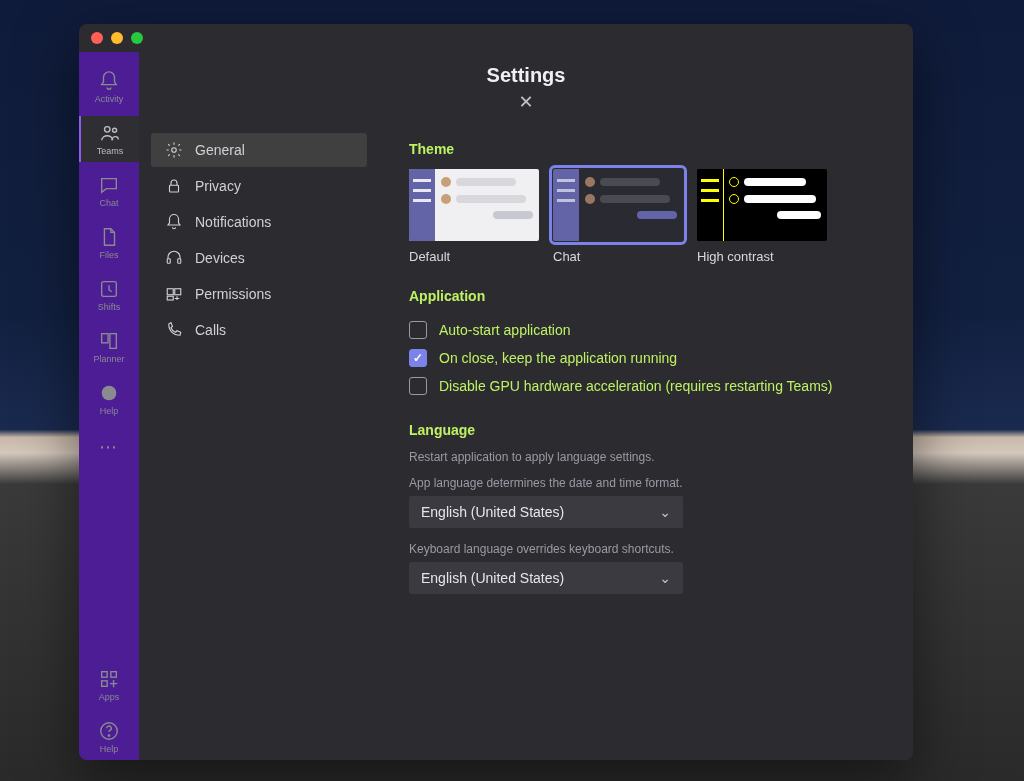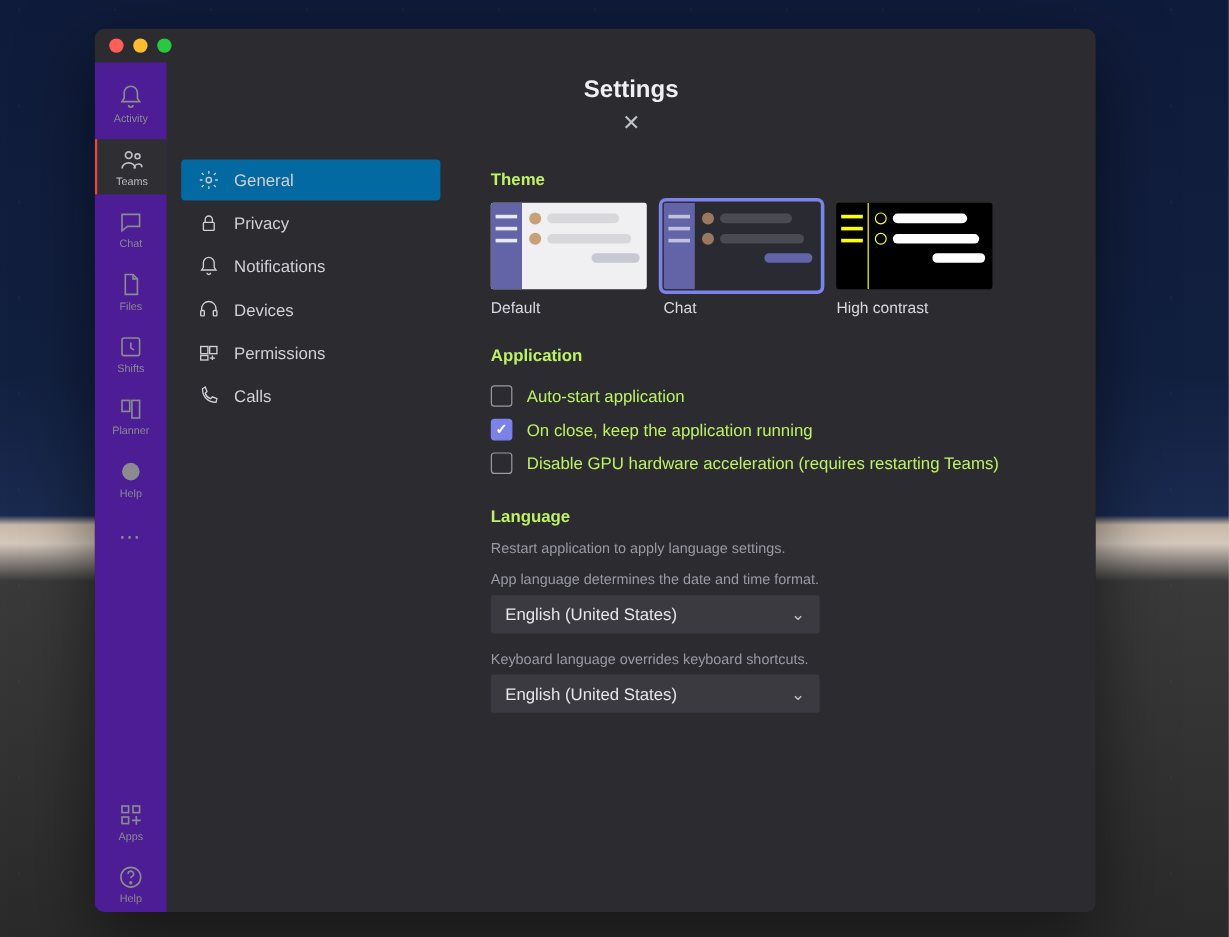--- a/index.html
+++ b/index.html
@@ -15,37 +15,37 @@
       overflow: hidden;
     }
     .titlebar { height: 28px; display:flex; align-items:center; padding: 0 12px; gap:8px;}
     .traffic { width:12px; height:12px; border-radius:50%; }
     .tr-close{background:#ff5f57;} .tr-min{background:#febc2e;} .tr-max{background:#28c840;}
     .app-sidebar {
       position:absolute; left:0; top:28px; bottom:0; width:60px; background:#4c1d95;
       display:flex; flex-direction:column; align-items:center; padding-top:12px; gap: 6px;
     }
     .app-rail-item { width:60px; display:flex; flex-direction:column; align-items:center; gap:2px; padding:6px 0; color:#8a8a90; font-size:9px; cursor:pointer;}
-    .app-rail-item.selected { background:#2e2e33; border-left:2px solid #ef4444; color:#bdbdc6;}
+    .app-rail-item.selected { background:#2e2e33; border-left:2px solid #8b5cf6; color:#bdbdc6;}
     .app-rail-item svg{width:22px;height:22px;}
     .rail-spacer{flex:1;}
     .app-rail-dots{color:#8a8a90; font-size:18px; letter-spacing:2px; padding:8px 0;}
     .modal-backdrop-avatar{position:absolute; right:14px; top:36px; width:28px; height:28px; border-radius:50%; background: radial-gradient(circle at 30% 30%, #a0c4e8, #5a7a9a);}
     .page-more{position:absolute; right:18px; top:100px; color:#9a9aa0; letter-spacing:2px; font-size:16px;}
     .modal {
       position:absolute; left:60px; top:28px; right:0; bottom:0; background:#2b2b30; color:#e6e6ea;
       display:flex; flex-direction:column;
     }
     .modal-header{display:flex; align-items:center; justify-content:space-between; padding: 12px 30px 10px 30px; flex-direction: column;}
     .modal-title{font-size:20px; font-weight:600; color:#f0f0f4;}
     .close-x{color:#c0c0c8; font-size:18px; cursor:pointer; padding:4px 8px;}
     .modal-body{flex:1; display:flex;}
     .settings-nav{width:240px; padding: 6px 12px; display:flex; flex-direction:column; gap:2px;}
     .nav-item{display:flex; align-items:center; gap:12px; padding:8px 14px; border-radius:3px; color:#d0d0d6; font-size:14px; cursor:pointer;}
-    .nav-item.active{background:#0369a1;}
+    .nav-item.active{background:#404040;}
     .nav-item svg{width:18px;height:18px; flex:0 0 18px;}
     .settings-content{flex:1; padding: 10px 30px 30px 30px; overflow-y:auto;}
     .section-title{font-size:14px; font-weight:600; color:#bef264; margin-bottom:12px; margin-top:4px;}
     .themes{display:flex; gap:14px; margin-bottom:24px;}
     .theme-option{display:flex; flex-direction:column; gap:8px; cursor:pointer;}
     .theme-preview{width:130px; height:72px; border-radius:2px; position:relative; overflow:hidden;}
     .theme-option.selected .theme-preview{outline:3px solid #7b83eb; outline-offset:1px;}
     .theme-label{font-size:13px; color:#d8d8de;}
     
     .pv-default{background:#f0f0f2;}

